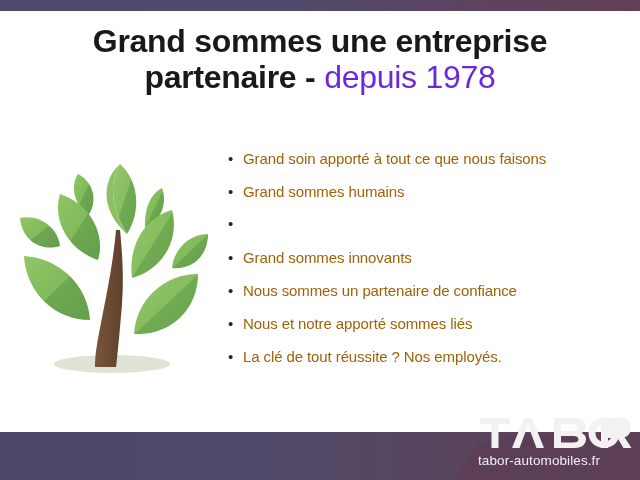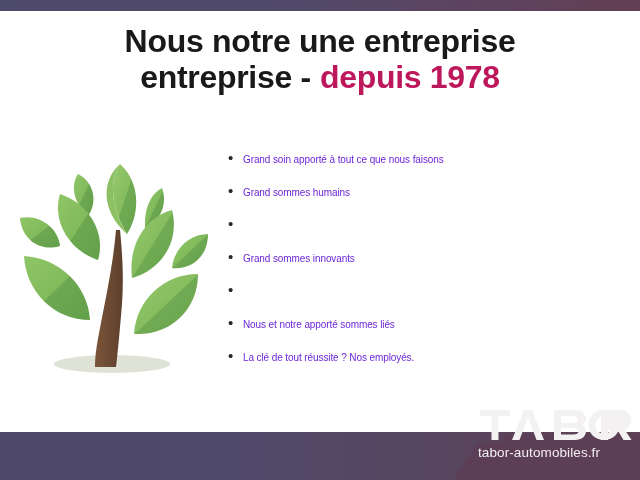--- a/index.html
+++ b/index.html
@@ -42,22 +42,22 @@
     letter-spacing: -0.3px;
   }
   .headline-line {
     display: block;
     font-size: 32px;
     font-weight: bold;
     color: #18191b;
     white-space: nowrap;
   }
   .headline-accent {
-    color: #be185d;
-    font-weight: bold;
+    color: #6d28d9;
+    font-weight: normal;
   }
   .dash-gap {
     display: inline-block;
     width: 9px;
   }
 
   
   .tree-art {
     position: absolute;
     left: 12px;
@@ -84,22 +84,22 @@
     height: 33px;
   }
   .bullet-dot {
     width: 15px;
     flex: 0 0 15px;
     font-size: 15px;
     line-height: 1;
     color: #26282b;
   }
   .bullet-text {
-    font-size: 10px;
-    color: #6d28d9;
+    font-size: 15px;
+    color: #a16207;
     white-space: nowrap;
     letter-spacing: -0.1px;
   }
 
   
   .footer-bar {
     position: absolute;
     left: 0;
     bottom: 0;
     width: 640px;
@@ -111,21 +111,21 @@
     right: 0;
     bottom: 0;
     width: 215px;
     height: 76px;
     background: #5c3f56;
     clip-path: polygon(28px 76px, 53px 39px, 75px 39px, 81px 31px, 215px 31px, 215px 76px, 0 76px, 0 76px);
   }
   .logo-panel-inner {
     position: absolute;
     right: 0;
-    bottom: 8px;
+    bottom: 0;
     width: 215px;
     height: 76px;
   }
   .logo-mark {
     position: absolute;
     left: 55px;
     top: 14px;
     width: 152px;
     height: 30px;
   }
@@ -145,22 +145,22 @@
   }
 </style>
 </head>
 <body>
 
 <div class="slide">
 
   <div class="top-bar"></div>
 
   <div class="headline">
-    <span class="headline-line">Nous notre une entreprise</span>
-    <span class="headline-line"><span>entreprise -</span><span class="dash-gap"></span><span class="headline-accent">depuis 1978</span></span>
+    <span class="headline-line">Grand sommes une entreprise</span>
+    <span class="headline-line"><span>partenaire -</span><span class="dash-gap"></span><span class="headline-accent">depuis 1978</span></span>
   </div>
 
   <div class="tree-art">
     <svg viewBox="0 0 205 235" xmlns="http://www.w3.org/2000/svg">
       <defs>
         <linearGradient id="leafA" x1="0" y1="0" x2="1" y2="1">
           <stop offset="0%" stop-color="#8fc566"></stop>
           <stop offset="50%" stop-color="#82bb5c"></stop>
           <stop offset="51%" stop-color="#6da851"></stop>
           <stop offset="100%" stop-color="#63a04a"></stop>
@@ -232,20 +232,21 @@
     </div>
     <div class="bullet-row">
       <span class="bullet-dot">•</span>
     </div>
     <div class="bullet-row">
       <span class="bullet-dot">•</span>
       <span class="bullet-text">Grand sommes innovants</span>
     </div>
     <div class="bullet-row">
       <span class="bullet-dot">•</span>
+      <span class="bullet-text">Nous sommes un partenaire de confiance</span>
     </div>
     <div class="bullet-row">
       <span class="bullet-dot">•</span>
       <span class="bullet-text">Nous et notre apporté sommes liés</span>
     </div>
     <div class="bullet-row">
       <span class="bullet-dot">•</span>
       <span class="bullet-text">La clé de tout réussite ? Nos employés.</span>
     </div>
   </div>

